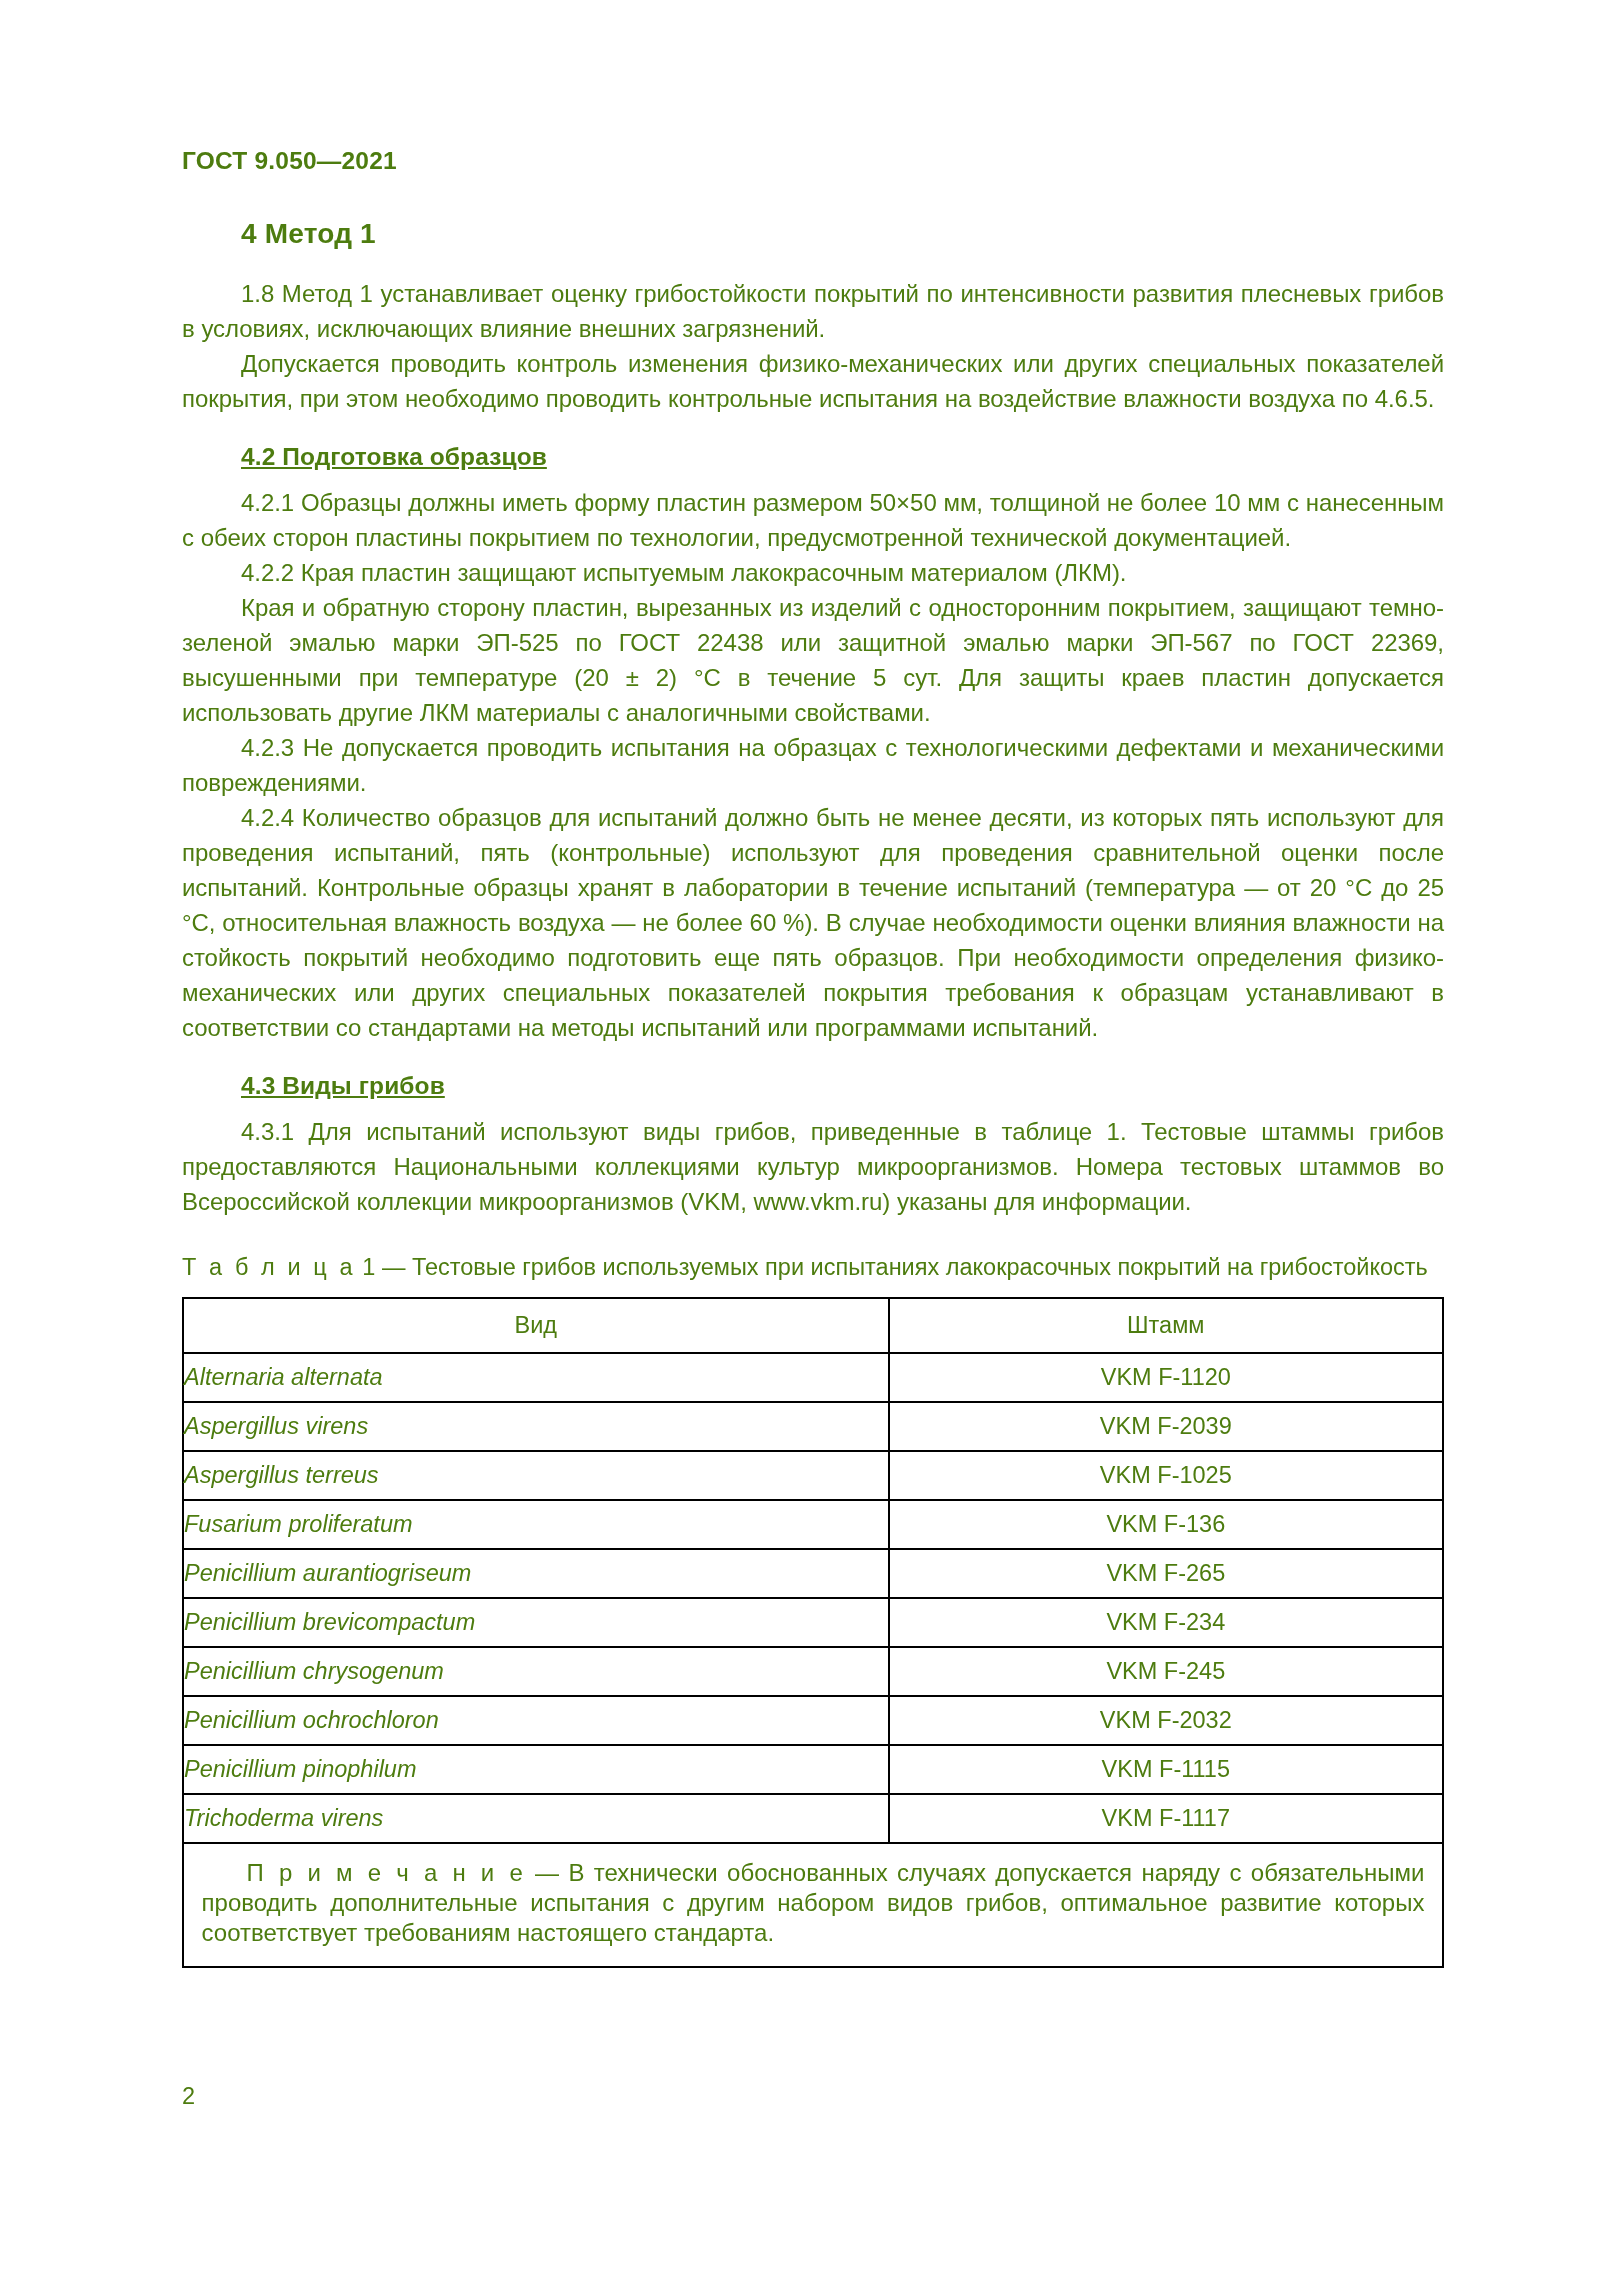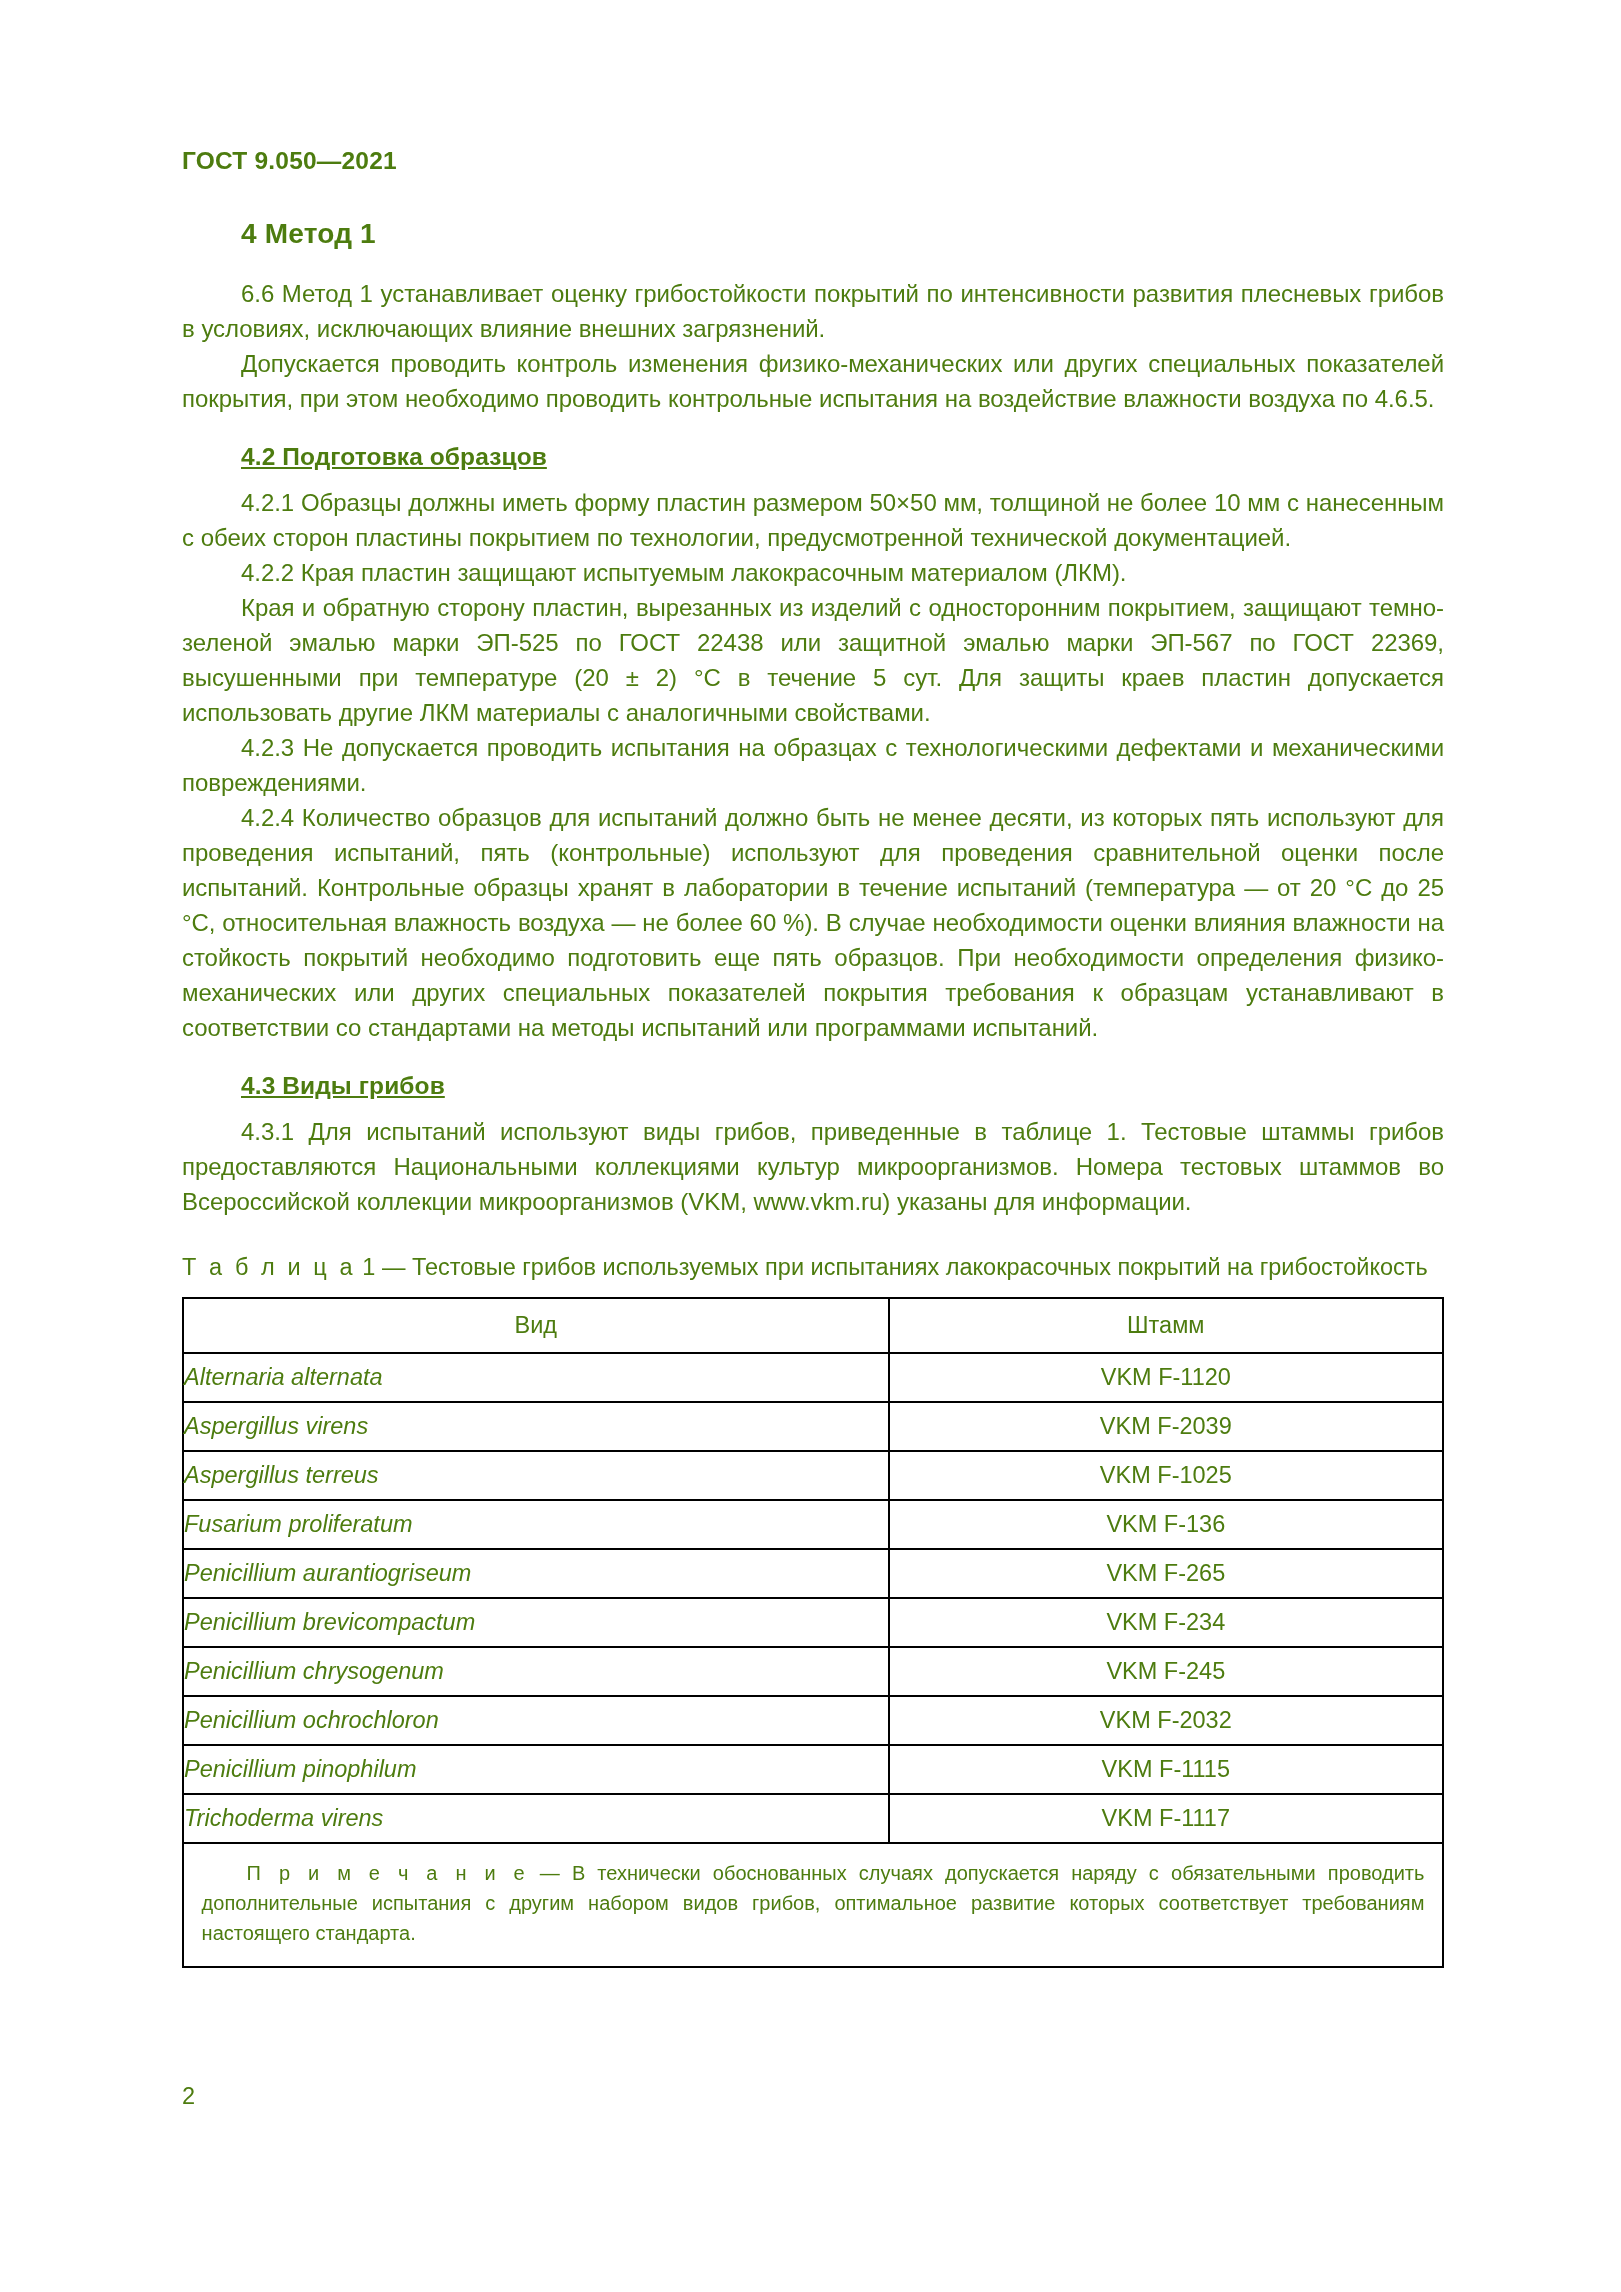--- a/index.html
+++ b/index.html
@@ -100,21 +100,21 @@
     text-align: center;
   }
   col.c1 { width: 56%; }
   col.c2 { width: 44%; }
 
   tr.note-row td {
     border-top: 2px solid #a21caf;
     padding: 13.7px 17.6px 17.6px 17.6px;
     height: auto;
     text-align: justify;
-    font-size: 20px;
+    font-size: 24px;
     line-height: 30px;
   }
   .note-label {
     letter-spacing: 2.9px;
   }
   .note-text {
     text-indent: 45px;
     display: block;
   }
 
@@ -129,21 +129,21 @@
 <body>
 
 <div class="page">
 
   <div class="running-head">ГОСТ 9.050—2021</div>
 
   <div class="body-block">
 
     <h2 class="section-title">4  Метод 1</h2>
 
-    <p class="para indent">6.6  Метод 1 устанавливает оценку грибостойкости покрытий по интенсивности развития плесневых грибов в условиях, исключающих влияние внешних загрязнений.</p>
+    <p class="para indent">1.8  Метод 1 устанавливает оценку грибостойкости покрытий по интенсивности развития плесневых грибов в условиях, исключающих влияние внешних загрязнений.</p>
     <p class="para indent">Допускается проводить контроль изменения физико-механических или других специальных показателей покрытия, при этом необходимо проводить контрольные испытания на воздействие влажности воздуха по 4.6.5.</p>
 
     <h3 class="sub-title">4.2  Подготовка образцов</h3>
 
     <p class="para indent">4.2.1  Образцы должны иметь форму пластин размером 50×50 мм, толщиной не более 10 мм с нанесенным с обеих сторон пластины покрытием по технологии, предусмотренной технической документацией.</p>
     <p class="para indent">4.2.2  Края пластин защищают испытуемым лакокрасочным материалом (ЛКМ).</p>
     <p class="para indent">Края и обратную сторону пластин, вырезанных из изделий с односторонним покрытием, защищают темно-зеленой эмалью марки ЭП-525 по ГОСТ 22438 или защитной эмалью марки ЭП-567 по ГОСТ 22369, высушенными при температуре (20 ± 2) °С в течение 5 сут. Для защиты краев пластин допускается использовать другие ЛКМ материалы с аналогичными свойствами.</p>
     <p class="para indent">4.2.3  Не допускается проводить испытания на образцах с технологическими дефектами и механическими повреждениями.</p>
     <p class="para indent">4.2.4  Количество образцов для испытаний должно быть не менее десяти, из которых пять используют для проведения испытаний, пять (контрольные) используют для проведения сравнительной оценки после испытаний. Контрольные образцы хранят в лаборатории в течение испытаний (температура — от 20 °С до 25 °С, относительная влажность воздуха — не более 60 %). В случае необходимости оценки влияния влажности на стойкость покрытий необходимо подготовить еще пять образцов. При необходимости определения физико-механических или других специальных показателей покрытия требования к образцам устанавливают в соответствии со стандартами на методы испытаний или программами испытаний.</p>
 

